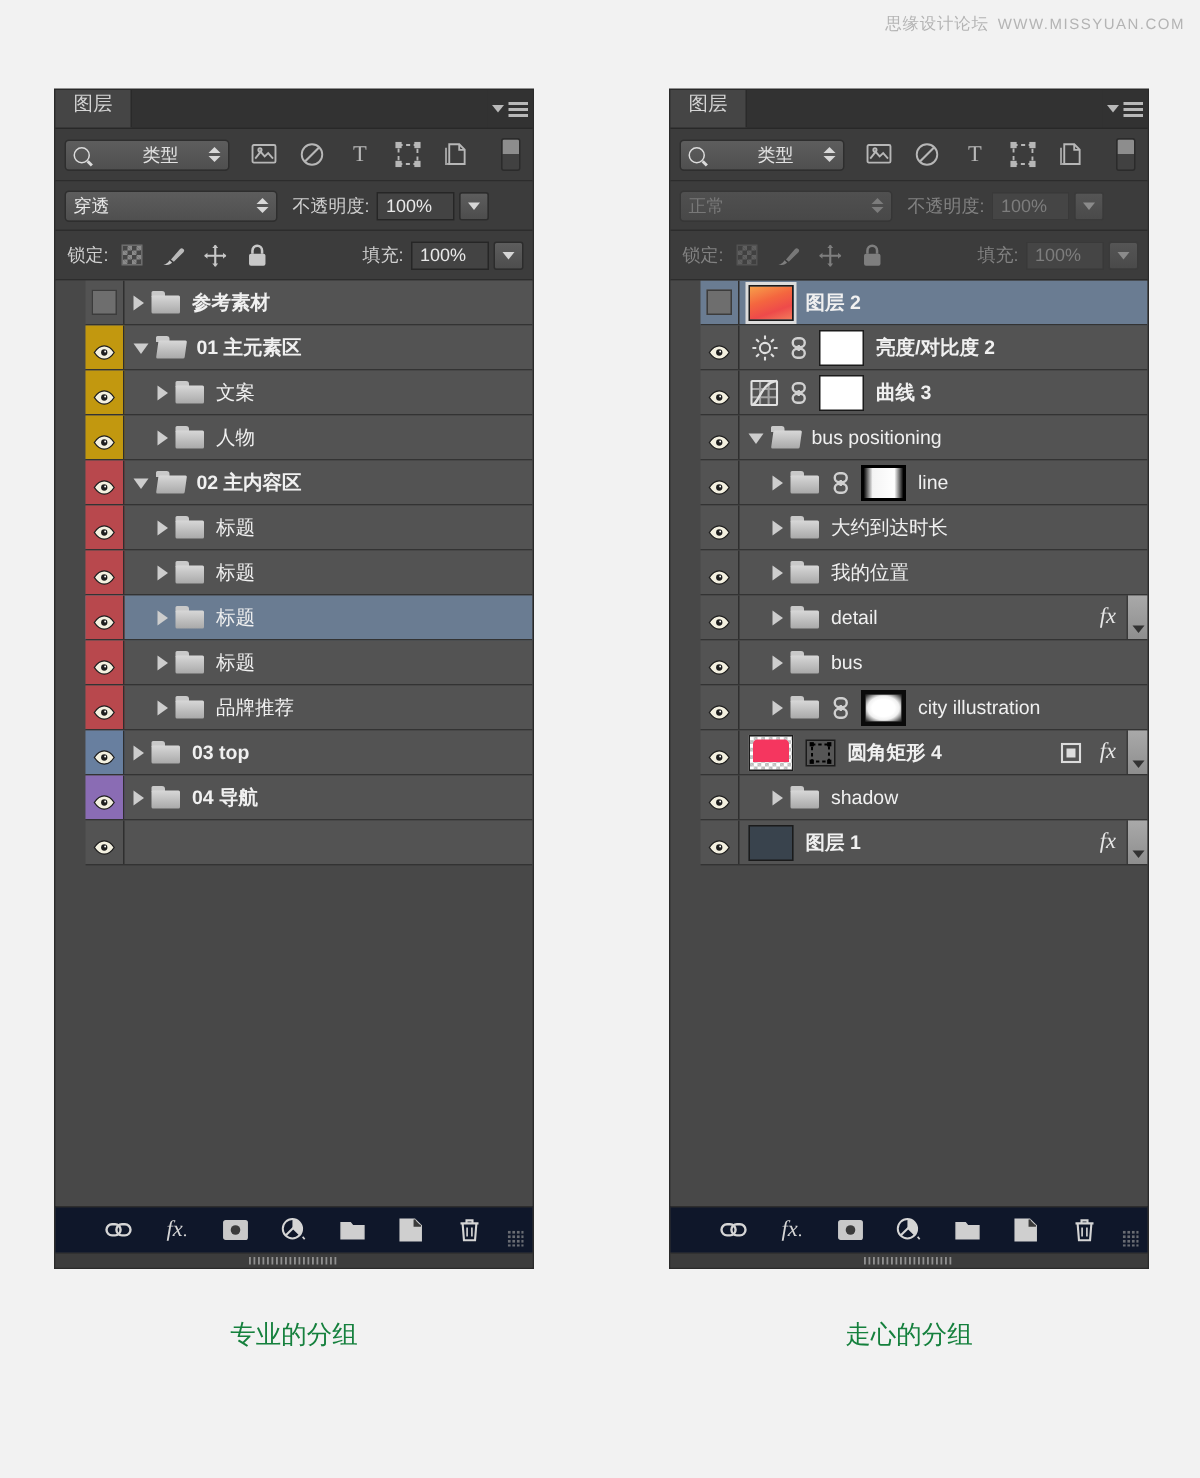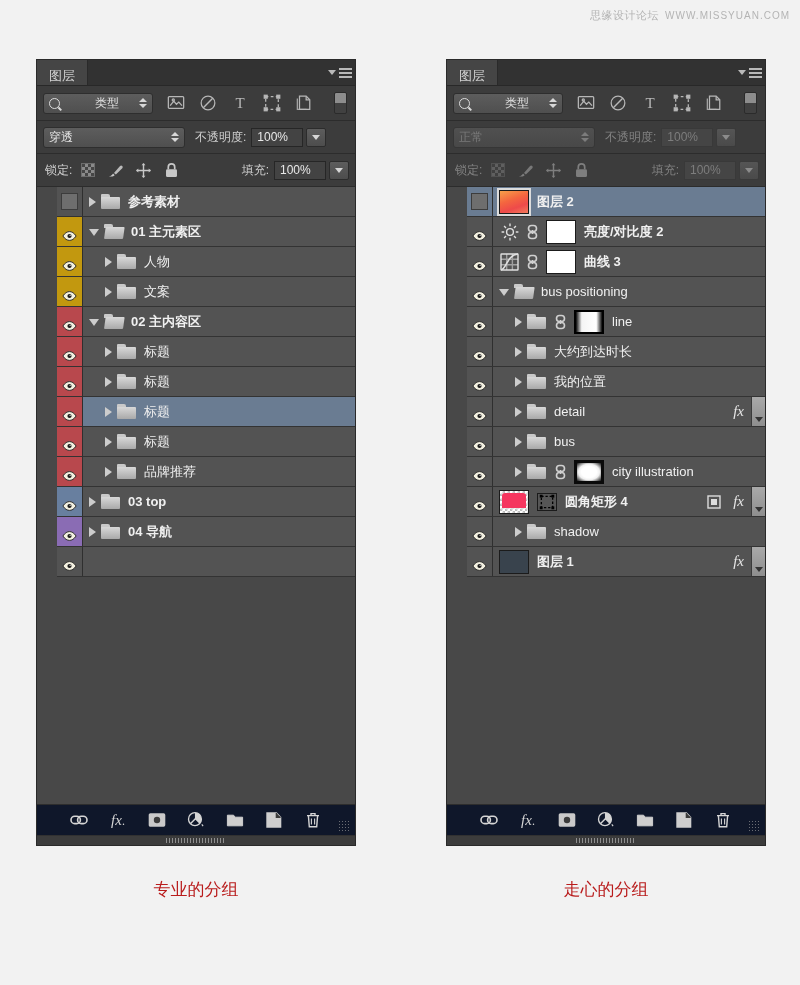--- a/index.html
+++ b/index.html
@@ -34,21 +34,21 @@
   
   .tabbar{
     height:25px;background:#2f2f2f;
     display:flex;align-items:stretch;
     border-bottom:1px solid #282828;
     position:relative;
   }
   .tab{
     background:#454545;color:#d4d4d4;
     font-size:13px;
-    display:flex;align-items:flex-end;
+    display:flex;align-items:flex-start;
     padding:0 12px;
     border-right:1px solid #2a2a2a;
   }
   .tabfill{flex:1;background:#323232;}
   .panel-menu{
     width:30px;display:flex;align-items:center;justify-content:center;
     gap:2px;background:#323232;
   }
   .pm-caret{
     width:0;height:0;border-left:4px solid transparent;border-right:4px solid transparent;
@@ -279,21 +279,21 @@
   }
   .resizebar i{
     display:block;width:60px;height:5px;
     background-image:linear-gradient(90deg,#8f8f8f 0 1px,transparent 1px 3px);
     background-size:3px 5px;
   }
 
   
   .caption{
     position:absolute;top:878px;
-    font-size:17px;color:#b91c1c;text-align:center;width:318px;
+    font-size:17px;color:#15803d;text-align:center;width:318px;
   }
   .caption.left{left:37px;}
   .caption.right{left:447px;}
 </style>
 </head>
 <body>
 
 <div class="watermark">
   <span>思缘设计论坛</span><span class="wm-url">WWW.MISSYUAN.COM</span>
 </div>
@@ -451,40 +451,40 @@
                 <circle cx="8.1" cy="4.3" r=".62" fill="#fff" stroke="none"></circle>
               </svg></span>
           </span>
       <span class="body">
         <span class="indent"></span>
             <span class="tri"></span>
             <span class="folder">
               <span class="ftab"></span>
               <span class="fbody"></span>
             </span>
+        <span class="lname">文案</span>
+        <span class="rowright"></span>
+      </span>
+    </div>
+        <div class="row">
+      <span class="eyecell c-yellow">
+            <span class="eye"><svg viewBox="0 0 15 10" width="100%" height="100%" fill="none" stroke="currentColor" stroke-width="1.4">
+                <path d="M.9 5C2.9 1.9 5.3.6 7.5.6S12.1 1.9 14.1 5c-2 3.1-4.4 4.4-6.6 4.4S2.9 8.1.9 5z" fill="#f3f0e0" stroke="#1e1e1e" stroke-width=".9"></path>
+                <circle cx="7.5" cy="5" r="2.1" fill="#1e1e1e" stroke="none"></circle>
+                <circle cx="8.1" cy="4.3" r=".62" fill="#fff" stroke="none"></circle>
+              </svg></span>
+          </span>
+      <span class="body">
+        <span class="indent"></span>
+            <span class="tri"></span>
+            <span class="folder">
+              <span class="ftab"></span>
+              <span class="fbody"></span>
+            </span>
         <span class="lname">人物</span>
-        <span class="rowright"></span>
-      </span>
-    </div>
-        <div class="row">
-      <span class="eyecell c-yellow">
-            <span class="eye"><svg viewBox="0 0 15 10" width="100%" height="100%" fill="none" stroke="currentColor" stroke-width="1.4">
-                <path d="M.9 5C2.9 1.9 5.3.6 7.5.6S12.1 1.9 14.1 5c-2 3.1-4.4 4.4-6.6 4.4S2.9 8.1.9 5z" fill="#f3f0e0" stroke="#1e1e1e" stroke-width=".9"></path>
-                <circle cx="7.5" cy="5" r="2.1" fill="#1e1e1e" stroke="none"></circle>
-                <circle cx="8.1" cy="4.3" r=".62" fill="#fff" stroke="none"></circle>
-              </svg></span>
-          </span>
-      <span class="body">
-        <span class="indent"></span>
-            <span class="tri"></span>
-            <span class="folder">
-              <span class="ftab"></span>
-              <span class="fbody"></span>
-            </span>
-        <span class="lname">文案</span>
         <span class="rowright"></span>
       </span>
     </div>
         <div class="row">
       <span class="eyecell c-red">
             <span class="eye"><svg viewBox="0 0 15 10" width="100%" height="100%" fill="none" stroke="currentColor" stroke-width="1.4">
                 <path d="M.9 5C2.9 1.9 5.3.6 7.5.6S12.1 1.9 14.1 5c-2 3.1-4.4 4.4-6.6 4.4S2.9 8.1.9 5z" fill="#f3f0e0" stroke="#1e1e1e" stroke-width=".9"></path>
                 <circle cx="7.5" cy="5" r="2.1" fill="#1e1e1e" stroke="none"></circle>
                 <circle cx="8.1" cy="4.3" r=".62" fill="#fff" stroke="none"></circle>
               </svg></span>

